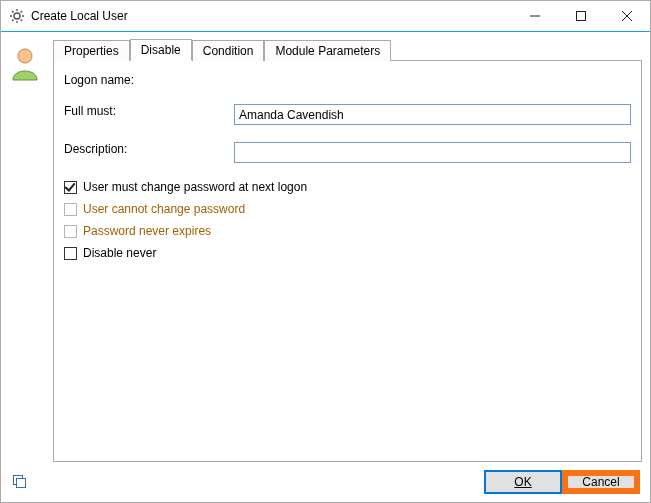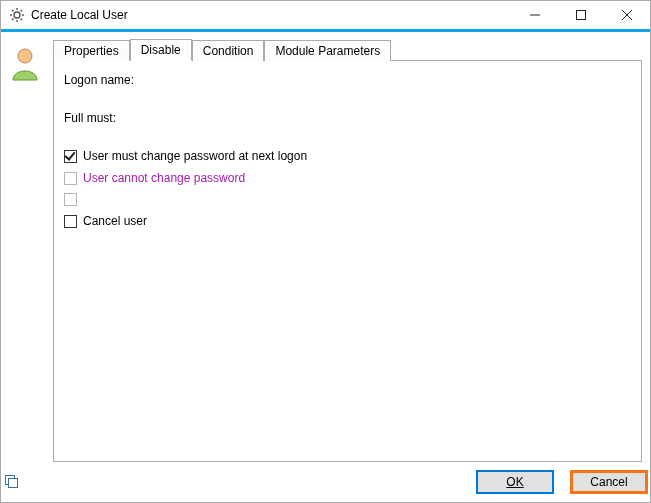--- a/index.html
+++ b/index.html
@@ -16,21 +16,21 @@
     width: 651px; height: 503px;
     border: 1px solid #aaa;
     display: flex; flex-direction: column;
     background: #fff;
   }
   
   .titlebar {
     height: 31px;
     display: flex; align-items: center;
     background: #fff;
-    border-bottom: 3px solid #0ea5e9;
+    border-bottom: 1px solid #0ea5e9;
   }
   .titlebar .title-icon {
     width: 16px; height: 16px;
     margin-left: 8px; margin-right: 6px;
     flex: none;
   }
   .titlebar .title {
     flex: 1;
     font-size: 12px;
   }
@@ -85,21 +85,21 @@
   .tabpanel {
     border: 1px solid #aaa;
     flex: 1;
     padding: 12px 10px;
     position: relative;
     z-index: 1;
   }
   
   .form-row {
     display: flex; 
-    margin-bottom: 24px;
+    margin-bottom: 17px;
   }
   .form-row .lbl {
     width: 170px;
     font-size: 12px;
   }
   .form-row input[type="text"],
   .form-row input[type="password"] {
     flex: 1;
     height: 21px;
     border: 1px solid #7a9ac0;
@@ -126,32 +126,32 @@
   .chk.checked::after {
     content: "";
     position: absolute;
     left: 2px; top: -1px;
     width: 4px; height: 8px;
     border: solid #222;
     border-width: 0 2px 2px 0;
     transform: rotate(40deg);
   }
   .chk.disabled { border-color: #b5b5b5; }
-  .chk-row.disabled { color: #a21caf; }
+  .chk-row.disabled { color: #a16207; }
   
   .footer {
     height: 40px;
     display: flex; align-items: center;
-    padding: 0 2px;
-    gap: 16px;
+    padding: 0 10px;
+    gap: 0;
   }
   .footer-spacer { flex: 1; }
   .btn {
     width: 78px; height: 24px;
-    border: 3px solid #f97316;
+    border: 6px solid #f97316;
     background: #e1e1e1;
     font-family: inherit; font-size: 12px;
     cursor: default;
     display: flex; align-items: center; justify-content: center;
   }
   .btn.primary {
     border: 1px solid #0078d7;
     outline: 1px solid #0078d7;
     outline-offset: -2px;
     background: #e1e1e1;
@@ -224,41 +224,47 @@
       </div>
 
       <div class="tabpanel">
 
         <div class="form-row">
           <span class="lbl">Logon name:</span>
         </div>
 
         <div class="form-row">
           <span class="lbl">Full must:</span>
-        </div>
-
+          <input type="text" value="Amanda Cavendish" style="">
+        </div>
+
+        <div class="form-row">
+          <span class="lbl">Description:</span>
+          <input type="text" value="" style="">
+        </div>
 
 
         <div class="chk-row">
           <span class="chk checked"></span>
           <span>User must change password at next logon</span>
         </div>
 
         <div class="chk-row disabled">
           <span class="chk disabled"></span>
           <span>User cannot change password</span>
         </div>
 
         <div class="chk-row disabled">
           <span class="chk disabled"></span>
+          <span>Password never expires</span>
         </div>
 
         <div class="chk-row">
           <span class="chk"></span>
-          <span>Cancel user</span>
+          <span>Disable never</span>
         </div>
 
       </div>
     </div>
   </div>
 
   <div class="footer">
     <span class="footer-icon">
       <svg width="18" height="18" viewBox="0 0 18 18">
         <rect x="2.5" y="2.5" width="9" height="9" fill="none" stroke="#3b6ea5"></rect>

